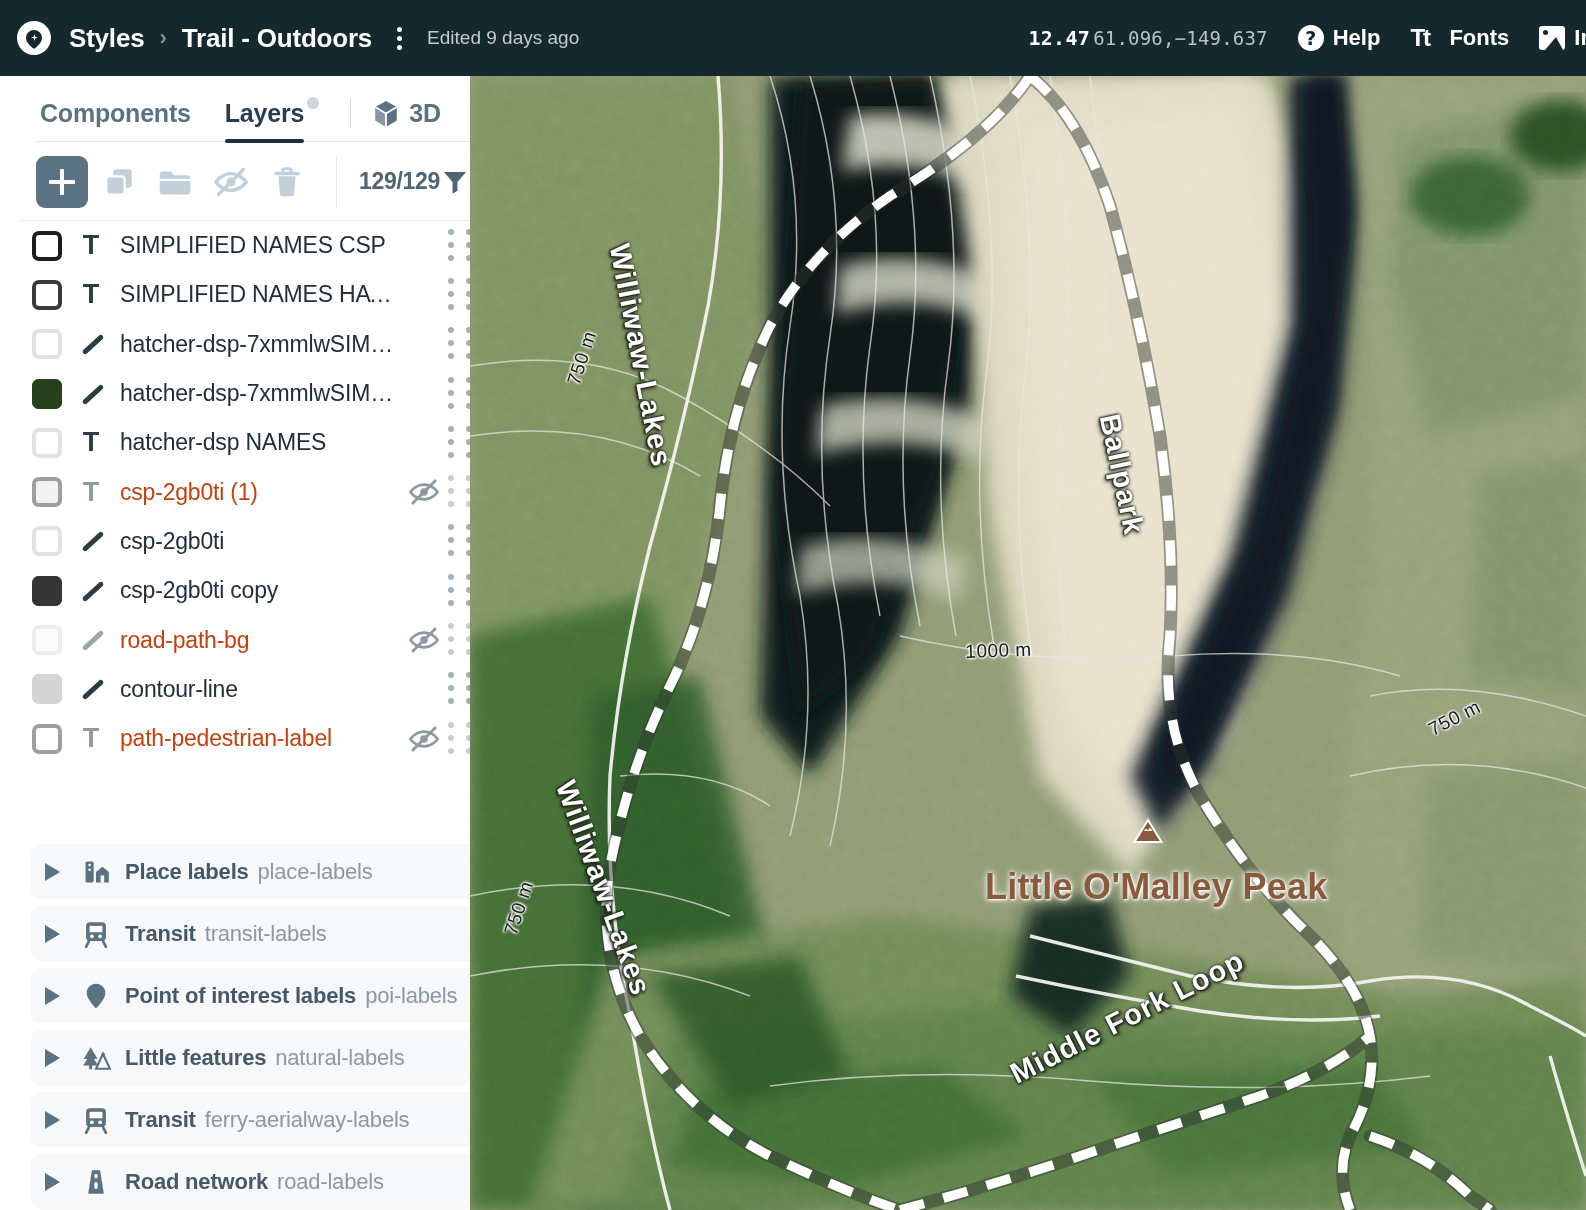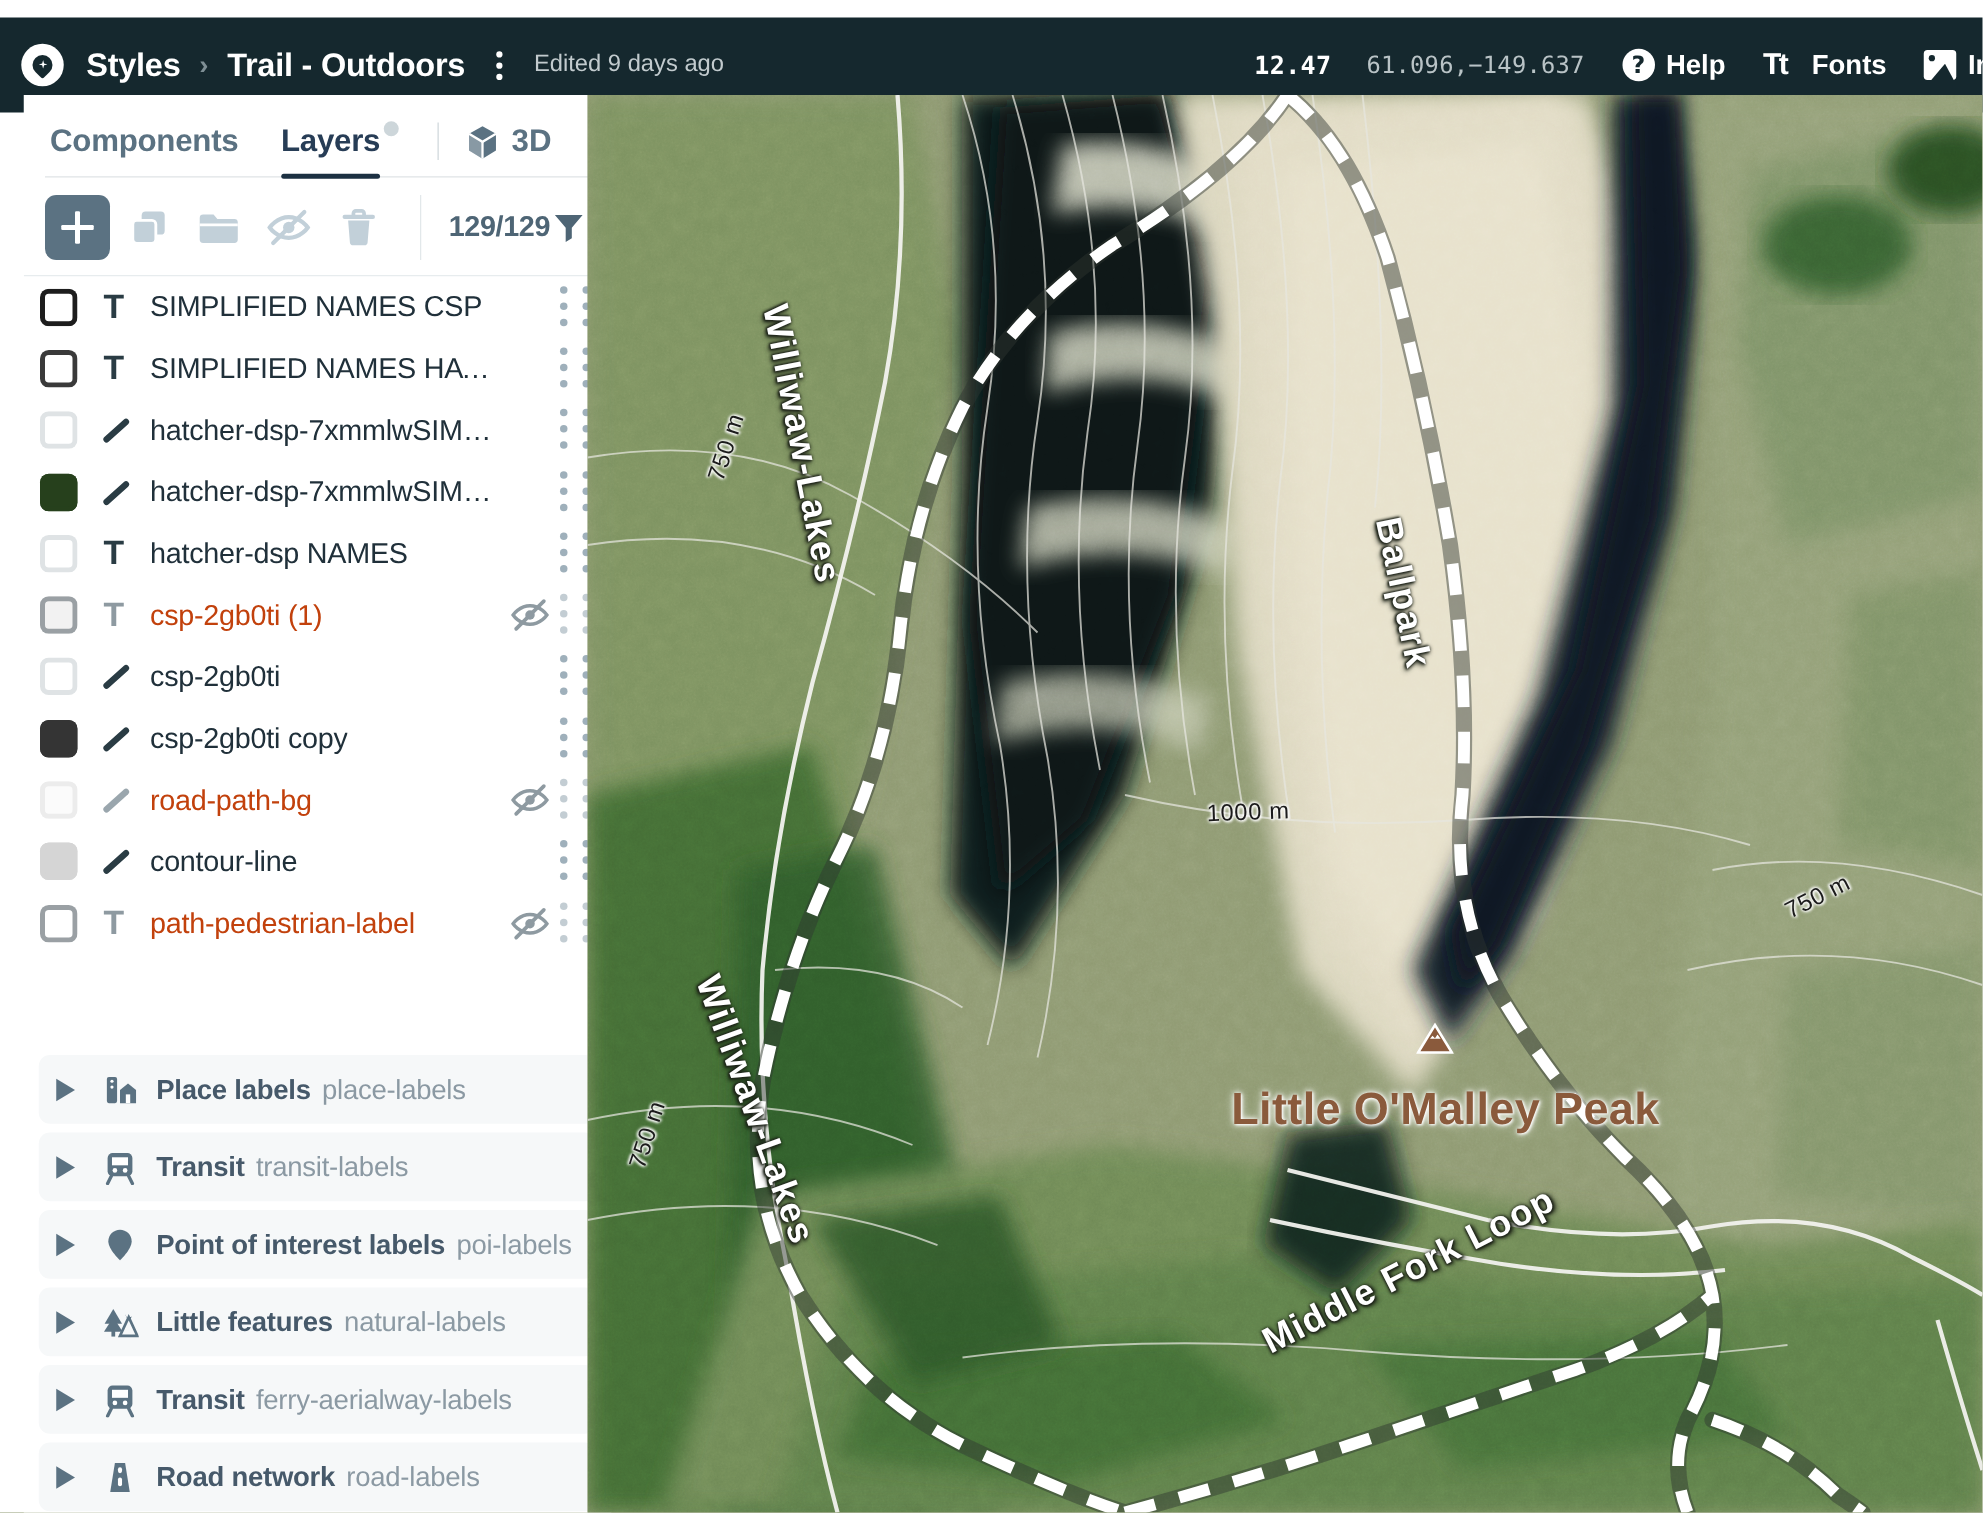--- a/index.html
+++ b/index.html
@@ -5,21 +5,21 @@
   * { box-sizing: border-box; margin: 0; padding: 0; }
   html, body { width: 1586px; height: 1210px; overflow: hidden; }
   body {
     font-family: "Liberation Sans", sans-serif;
     background: #ffffff;
     -webkit-font-smoothing: antialiased;
   }
 
   
   #topbar {
-    position: absolute; left: 0; top: 14px; width: 1586px; height: 76px;
+    position: absolute; left: 0; top: 0; width: 1586px; height: 76px;
     background: #15282e;
     display: flex; align-items: center;
     color: #ffffff;
   }
   .tb-left { display: flex; align-items: center; padding-left: 17px; gap: 0; }
   .logo-mark {
     width: 34px; height: 34px; border-radius: 50%;
     background: #ffffff; position: relative; flex: 0 0 auto;
   }
   .logo-mark::after {
@@ -50,21 +50,21 @@
   .kebab i { display: block; width: 5px; height: 5px; border-radius: 50%; background: #ffffff; }
   .edited {
     font-size: 19px; color: #c2cbce; margin-left: 17px; white-space: nowrap;
   }
   .tb-right {
     margin-left: auto; display: flex; align-items: center;
     gap: 0; padding-right: 0;
   }
   .zoomlvl { font-size: 20px; font-weight: bold; color: #ffffff; letter-spacing: 0.3px;
              font-family: "DejaVu Sans Mono", monospace; }
-  .coords { font-size: 19px; color: #b9c3c6; margin-left: 28px; letter-spacing: 0.2px;
+  .coords { font-size: 19px; color: #b9c3c6; margin-left: 3px; letter-spacing: 0.2px;
             font-family: "DejaVu Sans Mono", monospace; white-space: nowrap; }
   .tb-btn {
     display: flex; align-items: center; gap: 9px;
     margin-left: 30px; cursor: pointer; white-space: nowrap;
   }
   .tb-btn span.lbl { font-size: 22px; font-weight: bold; color: #ffffff; }
   .ico-help {
     width: 26px; height: 26px; border-radius: 50%; background: #ffffff;
     color: #15282e; font-size: 19px; font-weight: bold;
     display: flex; align-items: center; justify-content: center;

